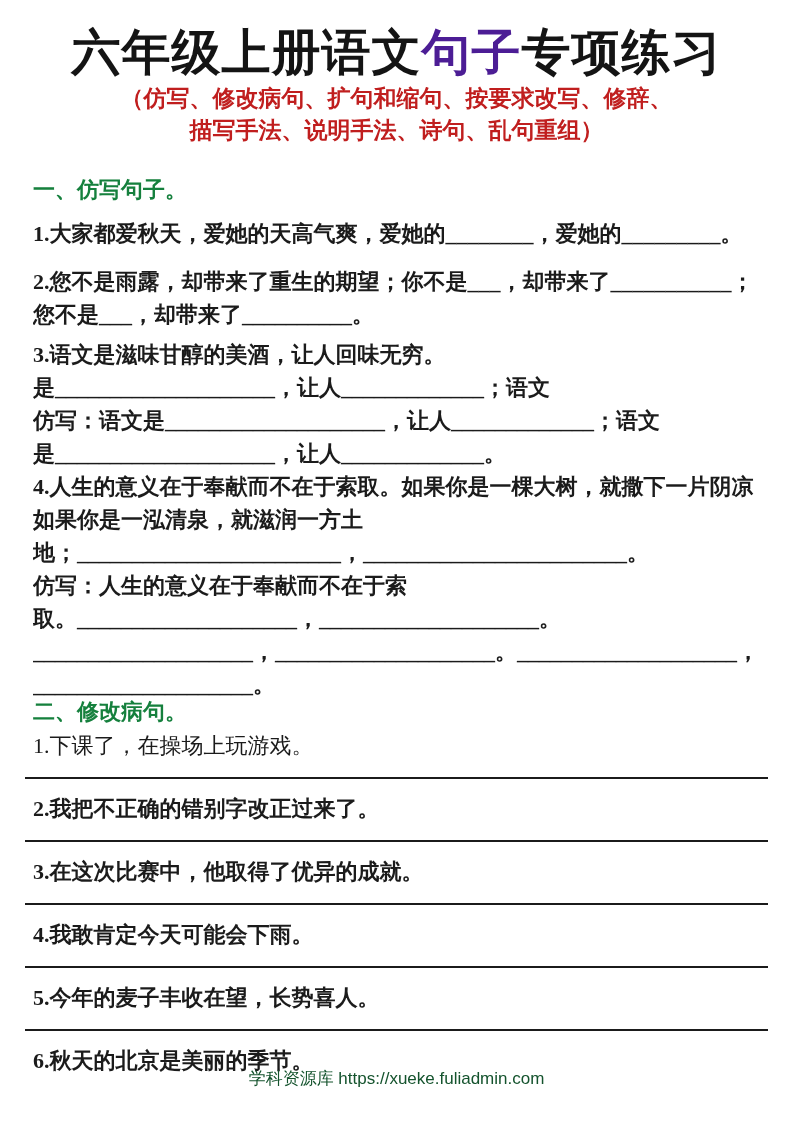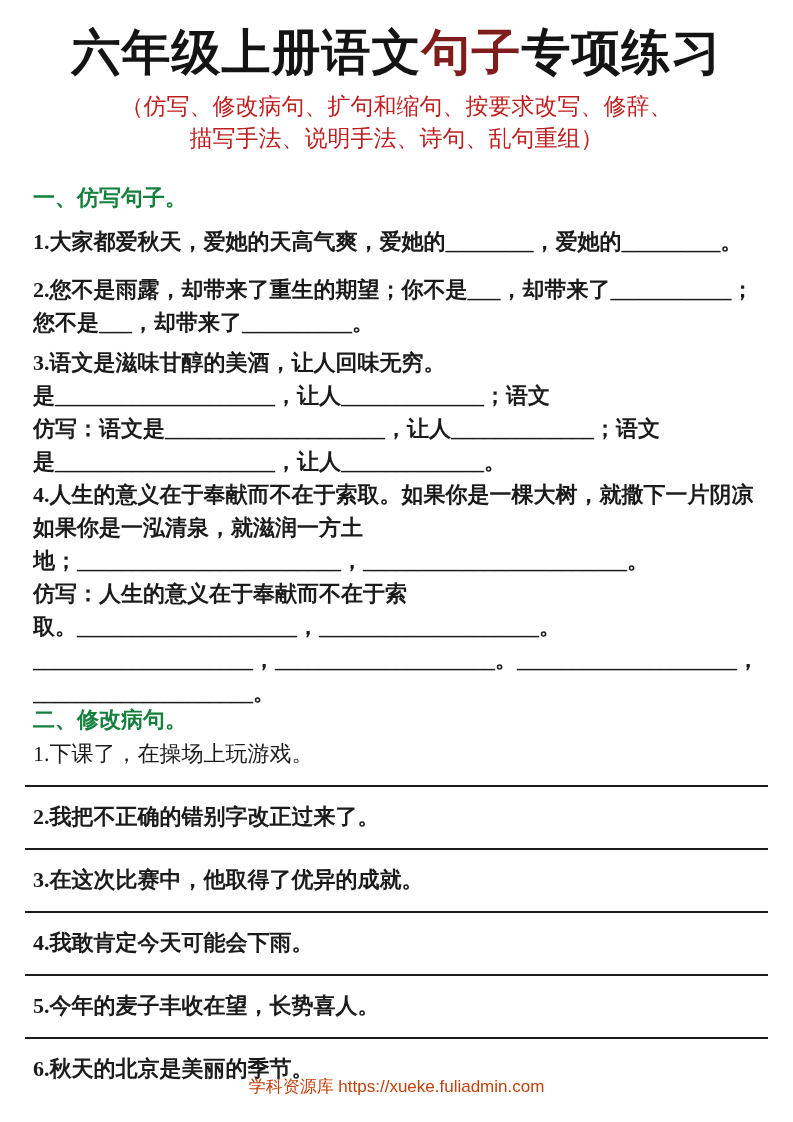--- a/index.html
+++ b/index.html
@@ -21,27 +21,27 @@
   .title {
     text-align: center;
     font-size: 49px;
     font-weight: bold;
     line-height: 1.2;
     letter-spacing: 1px;
     color: #141414;
     white-space: nowrap;
   }
   .title .hl {
-    color: #7f1d1d;
+    color: #4c1d95;
   }
   .subtitle {
-    margin-top: 8px;
+    margin-top: 0;
     text-align: center;
     color: #C01E1E;
-    font-weight: normal;
+    font-weight: bold;
     font-size: 23px;
     line-height: 32px;
     white-space: nowrap;
   }
   .sec-heading {
     font-weight: bold;
     font-size: 22px;
     line-height: 34px;
     color: #15803d;
     white-space: nowrap;
@@ -68,21 +68,21 @@
   .answer-line {
     margin: 15px -8px 0 -8px;
     border-top: 2px solid #1b1b1b;
     height: 0;
   }
   .footer {
     margin-top: -10px;
     text-align: center;
     font-family: "Liberation Sans", "DejaVu Sans", sans-serif;
     font-size: 17px;
-    color: #c2410c;
+    color: #14532d;
     white-space: nowrap;
   }
 </style>
 </head>
 <body>
 
 <div class="page">
 
   <div class="title">
     <span>六年级上册语文</span><span class="hl">句子</span><span>专项练习</span>

